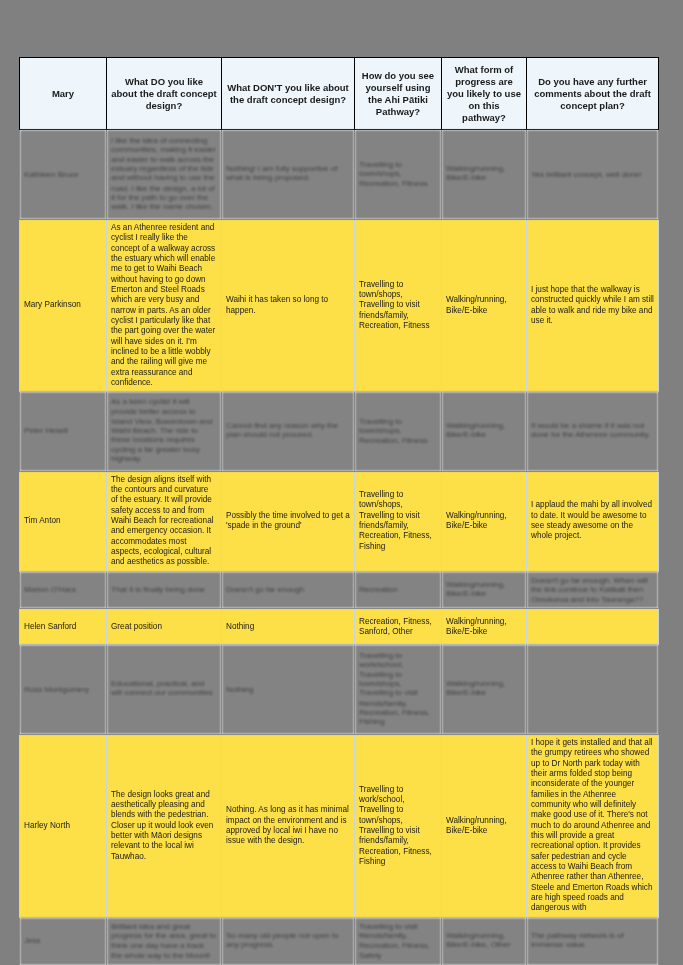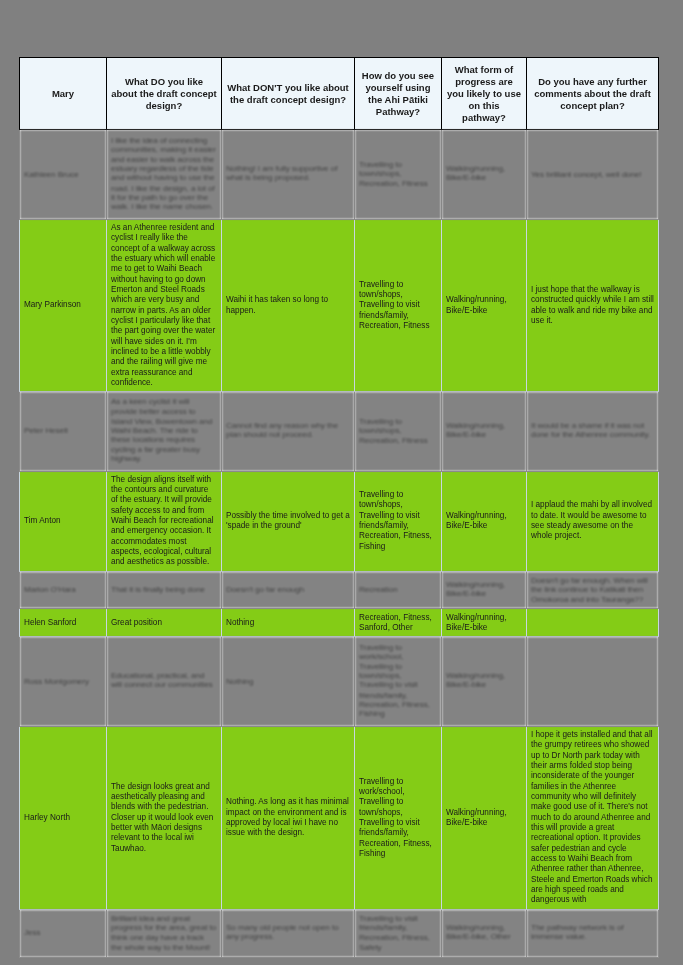--- a/index.html
+++ b/index.html
@@ -49,21 +49,21 @@
     font-size: 8.2px;
     color: #1a1a1a;
     vertical-align: middle;
     padding: 3px 4px;
     line-height: 1.26;
     background: #eaf4fb;
     word-wrap: break-word;
     overflow: hidden;
   }
   table.survey tr.clear td {
-    background: #84cc16;
+    background: #fde047;
     margin-top: 19px;
   }
   
   table.survey tr.blurred td {
     background: #808080;
     border-color: #8f8f8f;
     color: #3d3d3d;
     filter: blur(1.15px);
     -webkit-filter: blur(1.15px);
     opacity: 0.97;
@@ -74,21 +74,21 @@
     letter-spacing: -0.1px;
   }
   .cellinner { display: block; }
   
   tr.r-h  { height: 52px; }
   tr.r1   { height: 72px; }
   tr.r2   { height: 139px; }
   tr.r3   { height: 55px; }
   tr.r4   { height: 86px; }
   tr.r5   { height: 30px; }
-  tr.r6   { height: 28px; }
+  tr.r6   { height: 36px; }
   tr.r7   { height: 55px; }
   tr.r8   { height: 166px; }
   tr.r9   { height: 38px; }
 </style>
 </head>
 <body>
 
 <div id="table-wrap">
   <table class="survey">
     <colgroup>

